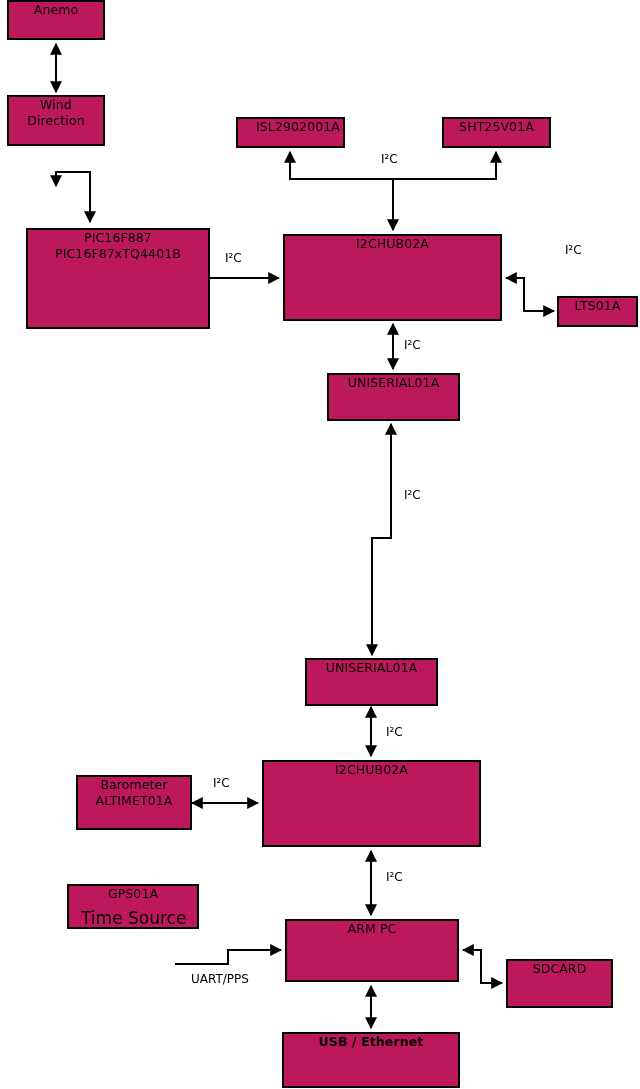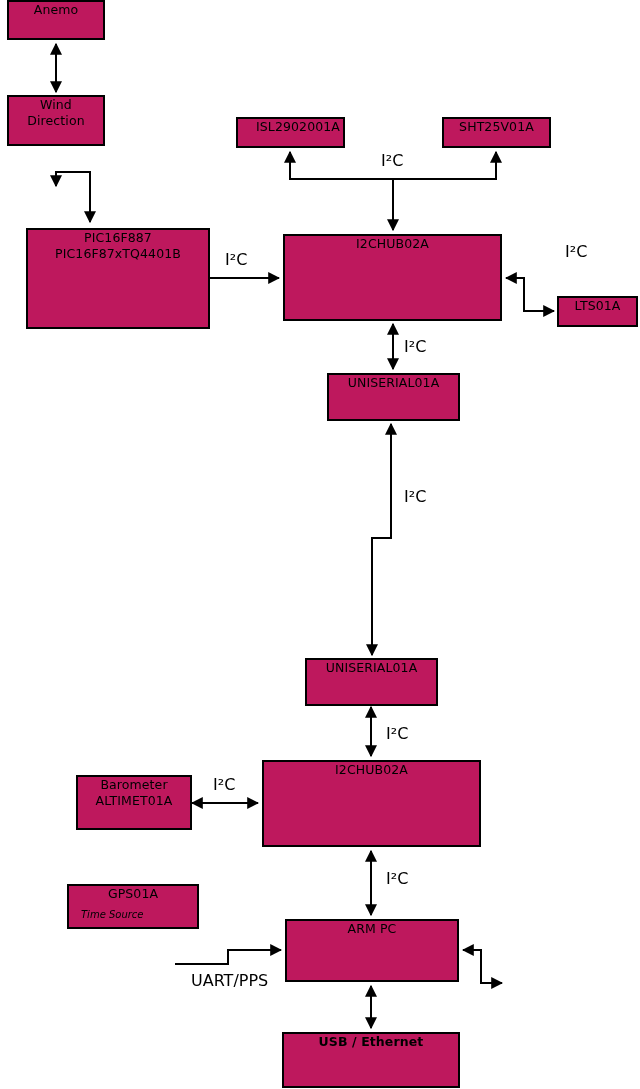--- a/index.html
+++ b/index.html
@@ -41,33 +41,32 @@
     letter-spacing: 0.1px;
     z-index: 2;
   }
   .node .node-label {
     display: block;
     white-space: pre-line;
     padding: 0 3px;
   }
   .edge-label {
     position: absolute;
-    font-size: 16px;
+    font-size: 12px;
     line-height: 1;
     white-space: nowrap;
     z-index: 3;
     background: transparent;
   }
   .free-label {
     position: absolute;
-    font-size: 10px;
+    font-size: 17px;
     line-height: 1;
     white-space: nowrap;
     z-index: 3;
-    font-style: italic;
   }
 </style>
 </head>
 <body>
 
 <div id="diagram">
 
   <svg id="wires" viewBox="0 0 640 1089" width="640" height="1089" xmlns="http://www.w3.org/2000/svg">
     <defs>
       <marker id="arrowEnd" viewBox="0 0 10 10" refX="9" refY="5" markerWidth="6" markerHeight="6" orient="auto-start-reverse">
@@ -156,20 +155,23 @@
   </div>
 
   <div class="node" style="left:67px; top:884px; width:132px; height:45px;">
     <span class="node-label">GPS01A</span>
   </div>
 
   <div class="node" style="left:285px; top:919px; width:174px; height:63px;">
     <span class="node-label">ARM PC</span>
   </div>
 
+  <div class="node" style="left:506px; top:959px; width:107px; height:49px;">
+    <span class="node-label">SDCARD</span>
+  </div>
 
   <div class="node" style="left:282px; top:1032px; width:178px; height:56px;font-weight:bold;">
     <span class="node-label">USB / Ethernet</span>
   </div>
 
   <div class="edge-label" style="left:381px; top:153px;">I²C</div>
 
   <div class="edge-label" style="left:225px; top:252px;">I²C</div>
 
   <div class="edge-label" style="left:565px; top:244px;">I²C</div>

